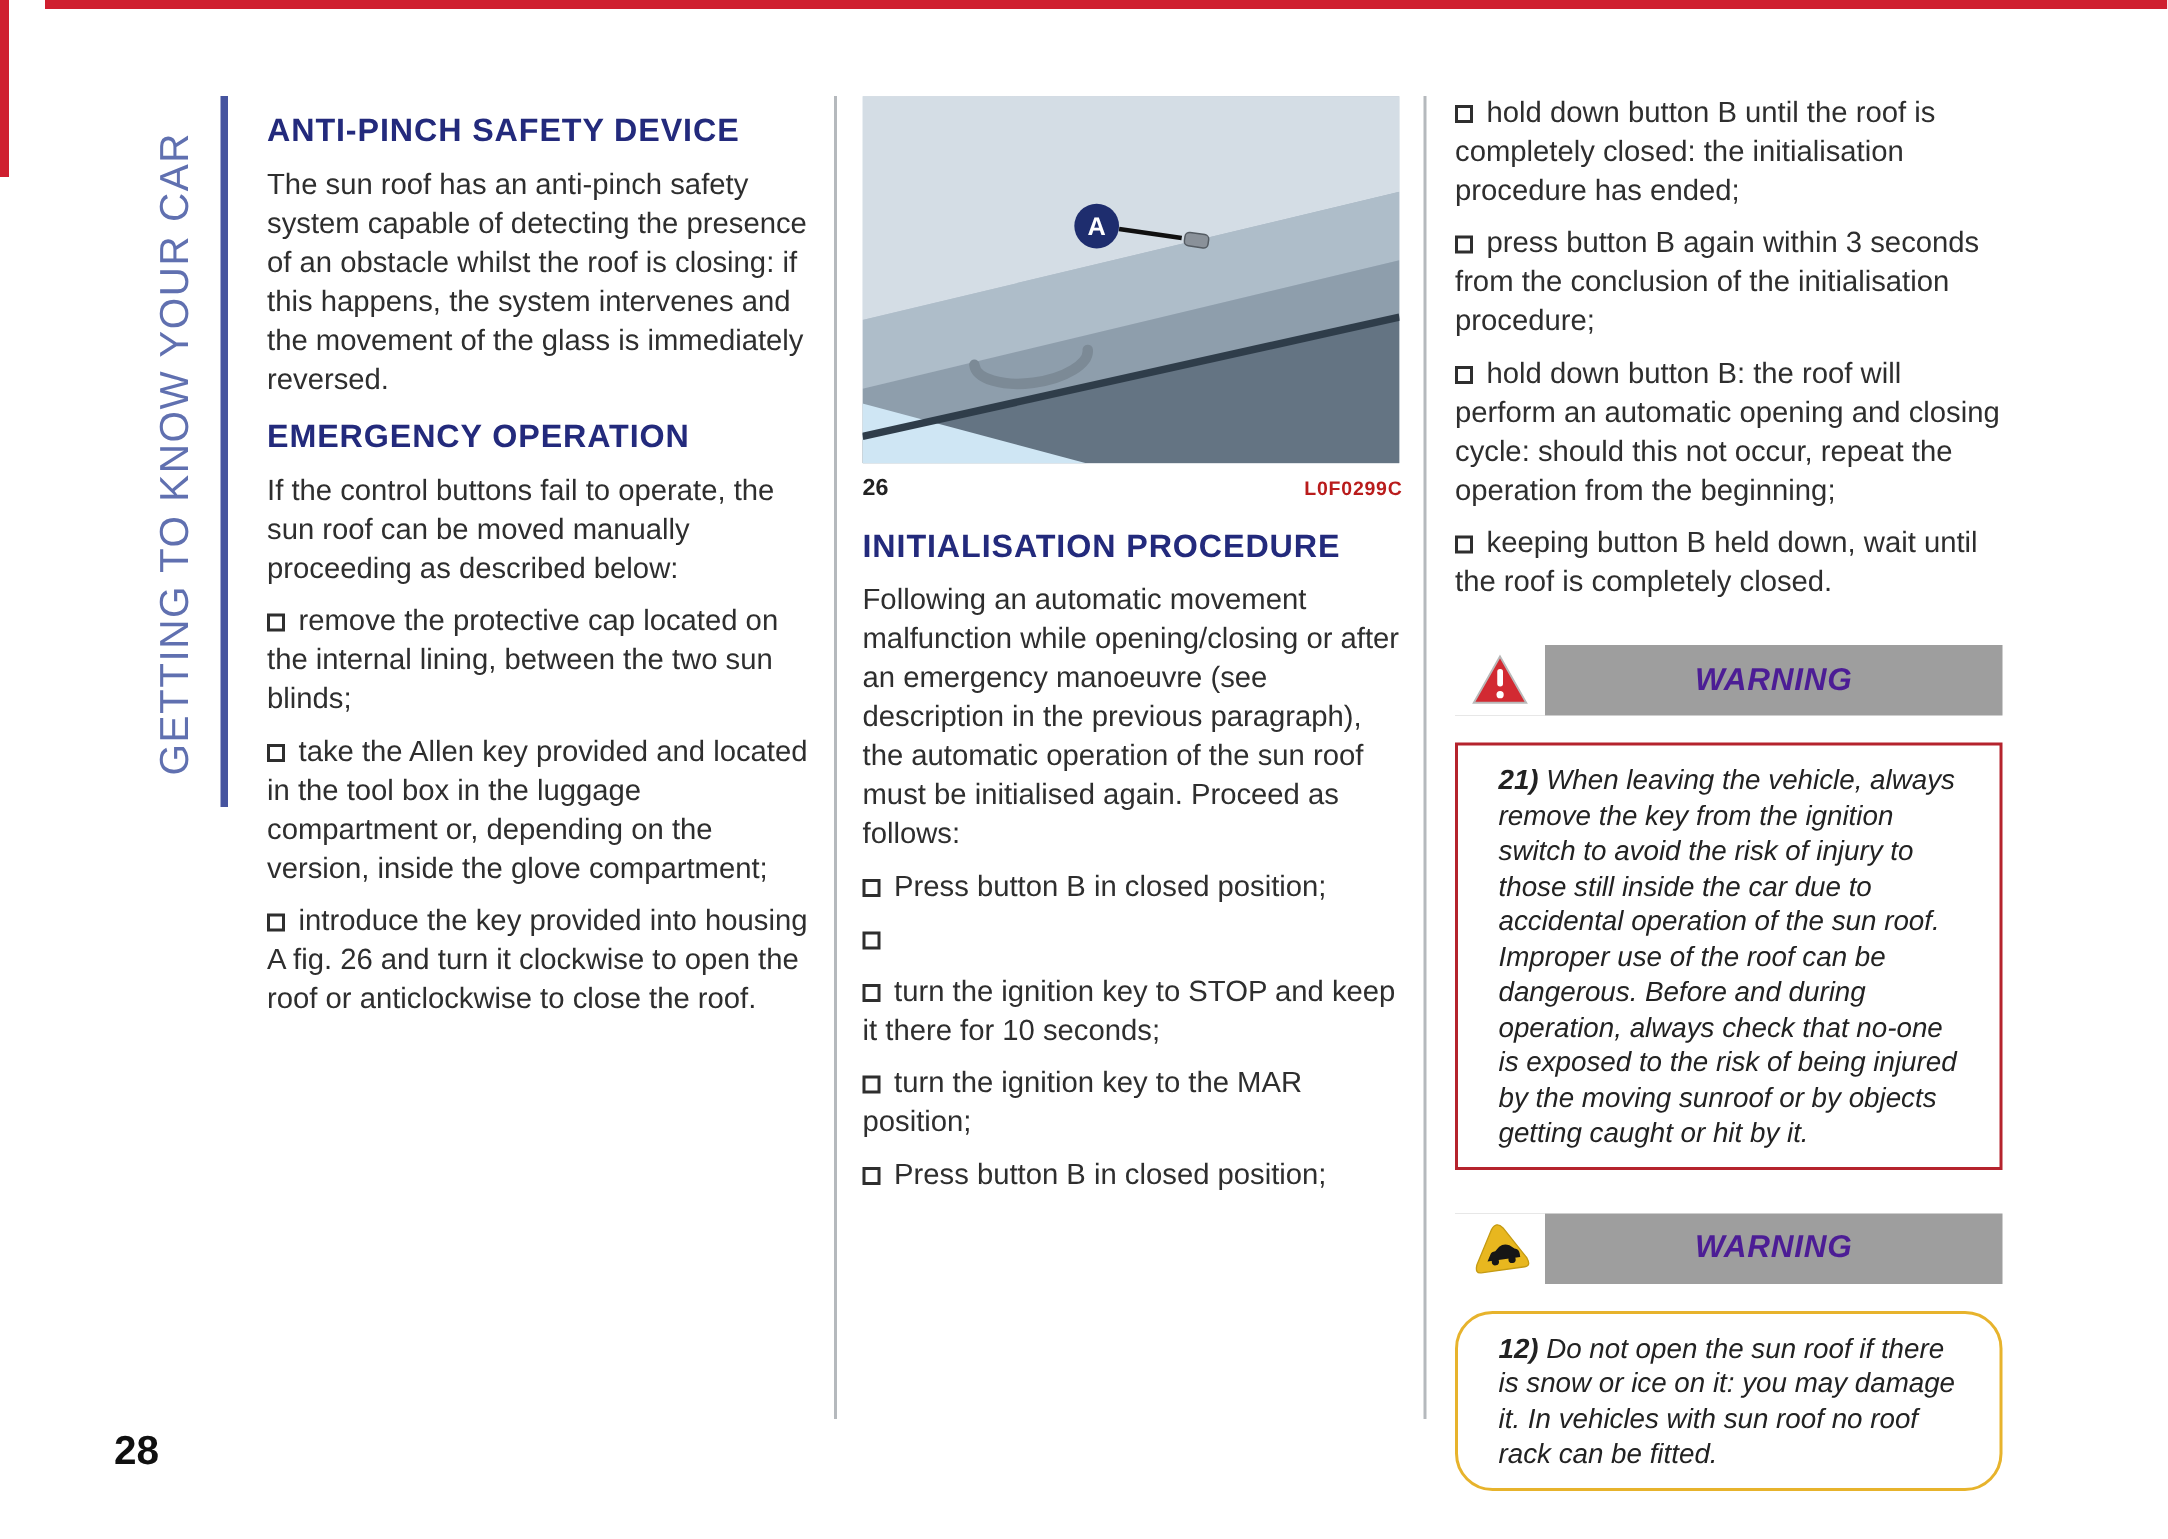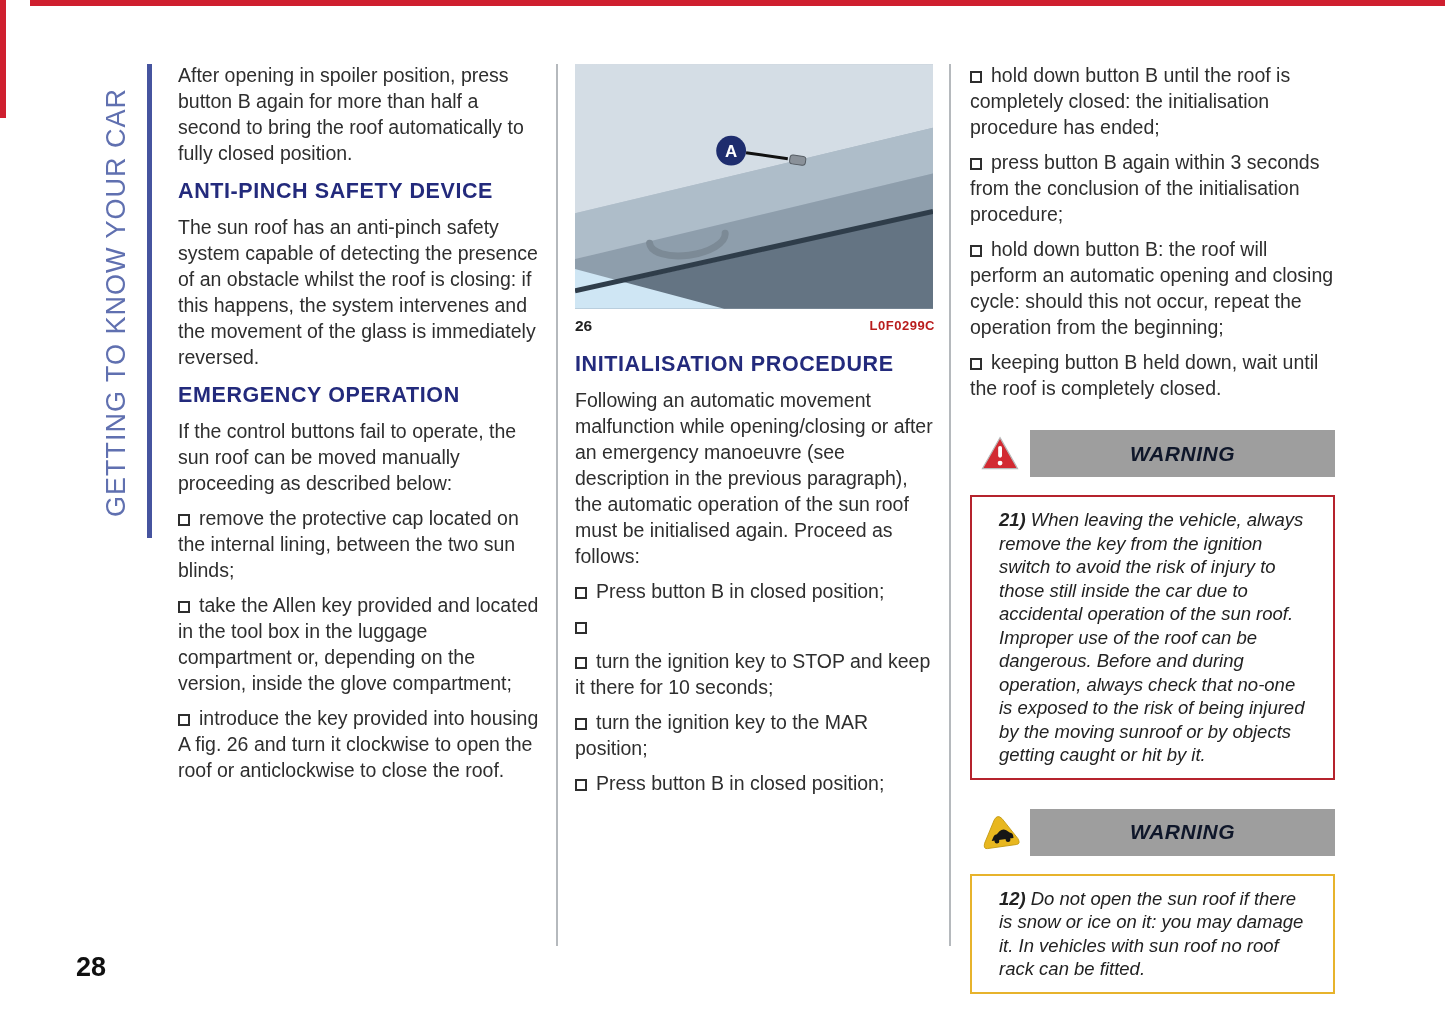--- a/index.html
+++ b/index.html
@@ -46,47 +46,46 @@
   .fig-num { font-weight:bold; font-size:15.5px; color:#222; }
   .fig-code { font-weight:bold; font-size:13px; color:#b91c1c; letter-spacing:0.5px; }
 
   
   .warn-bar {
     display:flex; align-items:stretch; height:47px; background:#9e9e9e; margin:29px 0 18px 0;
   }
   .warn-icon-box { width:60px; background:#ffffff; display:flex; align-items:center; justify-content:center; }
   .warn-title {
     flex:1; display:flex; align-items:center; justify-content:center;
-    color:#0f172a; font-weight:bold; font-style:italic; font-size:21px; letter-spacing:0.5px;
+    color:#4c1d95; font-weight:bold; font-style:italic; font-size:21px; letter-spacing:0.5px;
   }
   .warn-box {
     border:2px solid #b5232d; padding:11px 27px; font-style:italic;
     font-size:18.5px; line-height:23.5px; color:#222;
   }
-  .warn-box.yellow { border-color:#e7b32c; }
+  .warn-box.yellow { border-color:#e7b32c;border-radius:25px; }
   .lead { font-weight:bold; margin-right:5px; }
 
   .page-num { position:absolute; left:76px; top:952px; font-size:27px; font-weight:bold; color:#101010; }
 </style>
 </head>
 <body>
 
 <div class="page">
 
   <div class="frame-top"></div>
   <div class="frame-left"></div>
 
   <div class="side-label">GETTING TO KNOW YOUR CAR</div>
   <div class="side-rule"></div>
 
   <div class="vdiv vdiv1"></div>
   <div class="vdiv vdiv2"></div>
 
   <div class="col col1">
-    <p>After opening in spoiler position, press button B again for more than half a second to bring the roof automatically to fully closed position.</p>
     <h3 class="section">ANTI-PINCH SAFETY DEVICE</h3>
     <p>The sun roof has an anti-pinch safety system capable of detecting the presence of an obstacle whilst the roof is closing: if this happens, the system intervenes and the movement of the glass is immediately reversed.</p>
     <h3 class="section">EMERGENCY OPERATION</h3>
     <p>If the control buttons fail to operate, the sun roof can be moved manually proceeding as described below:</p>
     <p class="bullet"><span class="sq"></span><span>remove the protective cap located on the internal lining, between the two sun blinds;</span></p>
     <p class="bullet"><span class="sq"></span><span>take the Allen key provided and located in the tool box in the luggage compartment or, depending on the version, inside the glove compartment;</span></p>
     <p class="bullet"><span class="sq"></span><span>introduce the key provided into housing A fig. 26 and turn it clockwise to open the roof or anticlockwise to close the roof.</span></p>
   </div>
 
   <div class="col col2">

